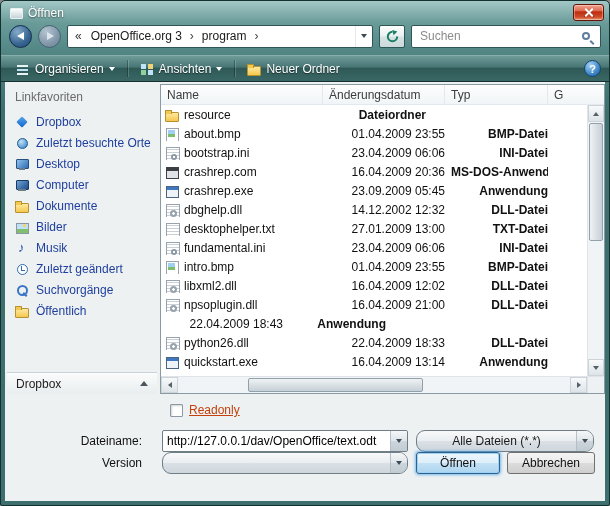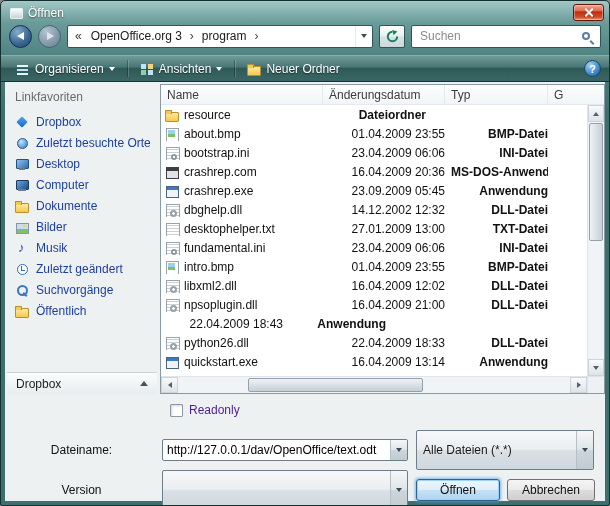--- a/index.html
+++ b/index.html
@@ -127,30 +127,30 @@
   .sb-corner { width: 17px; flex: 0 0 17px; background: #eef1f3; border-left: 1px solid #e0e4e8; }
   .tri-s-up { width:0;height:0;border-left:3.5px solid transparent;border-right:3.5px solid transparent;border-bottom:4px solid #55606a; }
   .tri-s-down { width:0;height:0;border-left:3.5px solid transparent;border-right:3.5px solid transparent;border-top:4px solid #55606a; }
   .tri-s-left { width:0;height:0;border-top:3.5px solid transparent;border-bottom:3.5px solid transparent;border-right:4px solid #55606a; }
   .tri-s-right { width:0;height:0;border-top:3.5px solid transparent;border-bottom:3.5px solid transparent;border-left:4px solid #55606a; }
 
   
   .bottom { flex: 1; padding: 8px 8px 0 8px; color: #1a1a1a; }
   .row-readonly { margin-left: 157px; display: flex; align-items: center; gap: 6px; height: 16px; }
   .checkbox { width: 13px; height: 13px; background: #fff; border: 1px solid #8d99a4; box-shadow: inset 1px 1px 2px rgba(0,0,0,.18); border-radius:1px; }
-  .readonly-label { color: #4c1d95; }
+  .readonly-label { color: #c2410c; text-decoration: underline; }
   .frow-line { display: flex; align-items: center; }
   .row-filename { margin-top: 12px; }
   .row-version { margin-top: 0; }
-  .lbl { width: 149px; text-align: center; padding-right: 12px; color:#111; }
+  .lbl { width: 149px; text-align: right; padding-right: 20px; color:#111; }
   .combo-edit { width: 246px; height: 22px; background: #fff; border: 1px solid #6f7d86; border-radius: 2px; display: flex; align-items: center; overflow: hidden; }
   .combo-edit input { flex: 1; border: none; outline: none; background: transparent; font: 12px "Liberation Sans", sans-serif; padding: 0 4px; color: #000; min-width: 0; }
   .combo-btn { width: 17px; height: 100%; flex: 0 0 17px; background: linear-gradient(#f5f7f8,#dfe5e9 48%,#ccd5db 52%,#c0cbd2); border-left: 1px solid #b5bfc6; display: flex; align-items: center; justify-content: center; }
-  .combo-select { height: 40px; border: 1px solid #6f7d86; border-radius: 2px; display: flex; align-items: center; overflow: hidden;
-    background: linear-gradient(#f7f8f9,#eaeef1 48%,#dae0e5 52%,#cfd7dc); }
+  .combo-select { height: 22px; border: 1px solid #6f7d86; border-radius: 9px; display: flex; align-items: center; overflow: hidden;
+    background: linear-gradient(#f7f8f9,#eaeef1 48%,#dae0e5 52%,#cfd7dc); text-align: center; }
   .combo-select .val { flex: 1; padding: 0 6px; white-space: nowrap; }
   .combo-filetype { width: 178px; margin-left: 8px; }
   .combo-version { width: 246px; }
   .btns { display: flex; gap: 7px; margin-left: 8px; }
   .btn { height: 22px; border: 1px solid #707070; border-radius: 3px; color: #111; text-align: center; line-height: 20px;
     background: linear-gradient(#f4f4f4,#ebebeb 48%,#dcdcdc 52%,#cfcfcf); }
   .btn-open { width: 84px; border-color: #2c628b; background: linear-gradient(#eef7fd,#ddeffa 48%,#c3e1f5 52%,#add5f0);
     box-shadow: inset 0 0 0 1px #9ed1f5, 0 0 3px 1px rgba(77,163,231,.75); }
   .btn-cancel { width: 88px; }
 </style>

